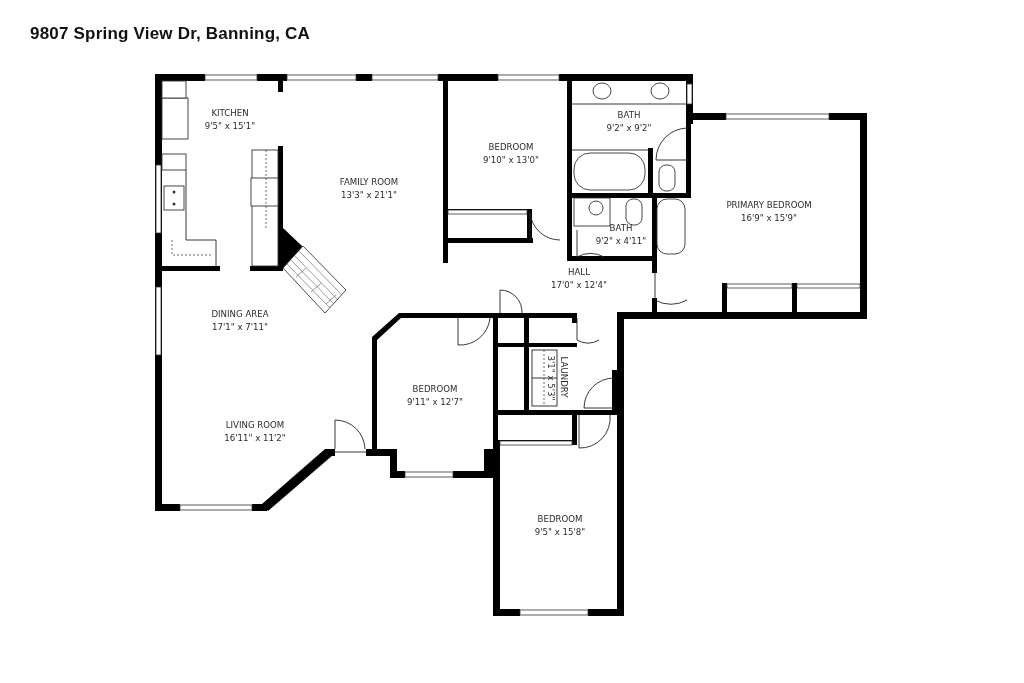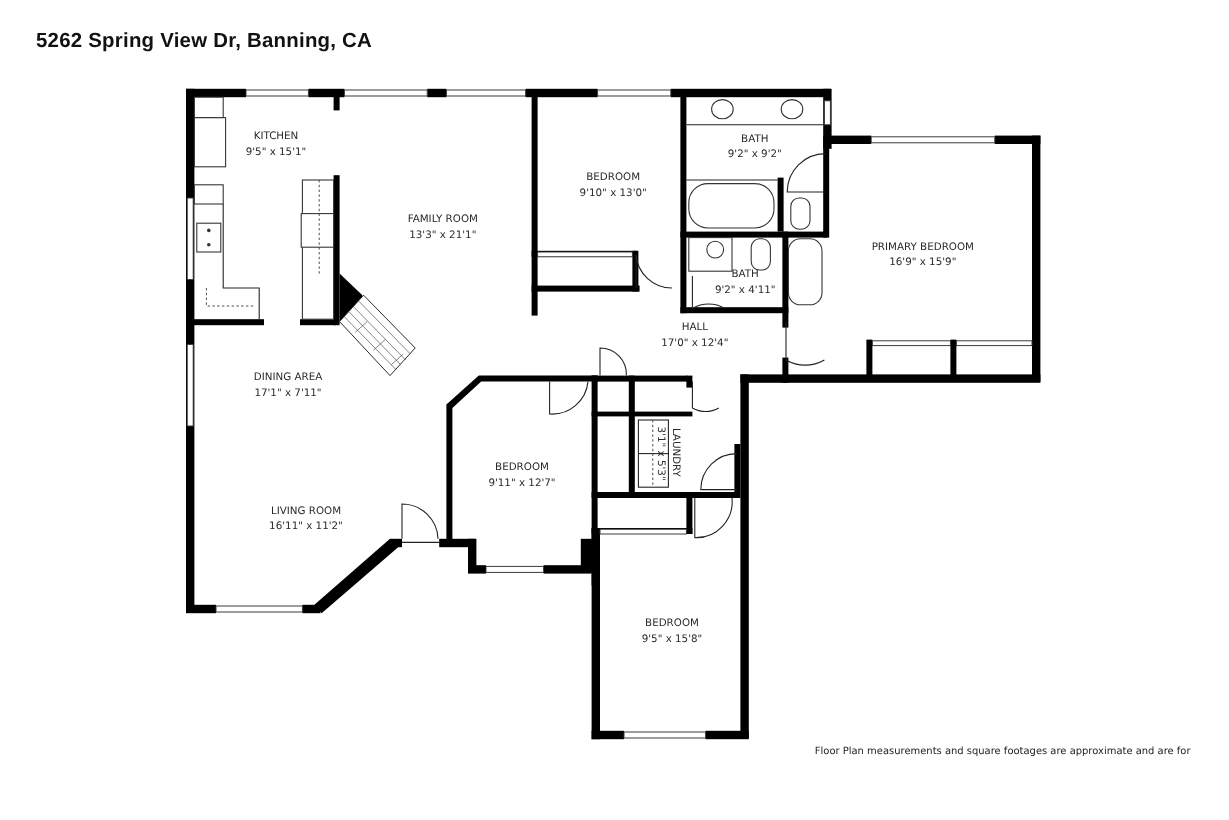--- a/index.html
+++ b/index.html
@@ -11,21 +11,21 @@
   .disclaimer span { display: block; white-space: nowrap; }
   .wall { fill: #000; }
   .thin { stroke: #222; stroke-width: 0.9; fill: none; }
   .win { fill: #fff; stroke: #333; stroke-width: 0.8; }
   .dash { stroke: #444; stroke-width: 0.8; fill: none; stroke-dasharray: 2 2; }
   .fix { stroke: #333; stroke-width: 0.9; fill: #fff; }
 </style>
 </head>
 <body>
 
-<div class="title">5262 Spring View Dr, Banning, CA</div>
+<div class="title">9807 Spring View Dr, Banning, CA</div>
 
 <svg class="plan" width="1024" height="683" viewBox="0 0 1024 683" xmlns="http://www.w3.org/2000/svg">
 
   <g>
 
     <rect class="wall" x="155" y="74" width="7" height="436"></rect>
 
     <rect class="wall" x="155" y="74" width="50" height="7"></rect>
     <rect class="wall" x="257" y="74" width="30" height="7"></rect>
 
@@ -217,14 +217,13 @@
 
     <text class="room-label" x="560" y="522">BEDROOM</text>
     <text class="room-label" x="560" y="535">9'5" x 15'8"</text>
 
     <text class="room-label" transform="translate(561,377) rotate(90)" x="0" y="0">LAUNDRY</text>
     <text class="room-label" transform="translate(548,378) rotate(90)" x="0" y="0">3'1" x 5'3"</text>
   </g>
 </svg>
 
 <div class="disclaimer">
-  <span>Floor Plan measurements and square footages are approximate and are for</span>
 </div>
 
 </body></html>

